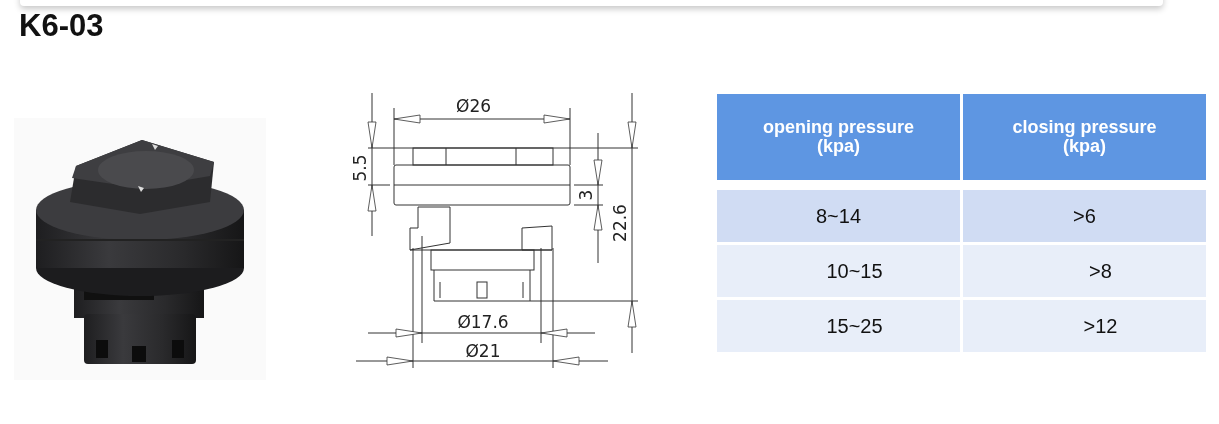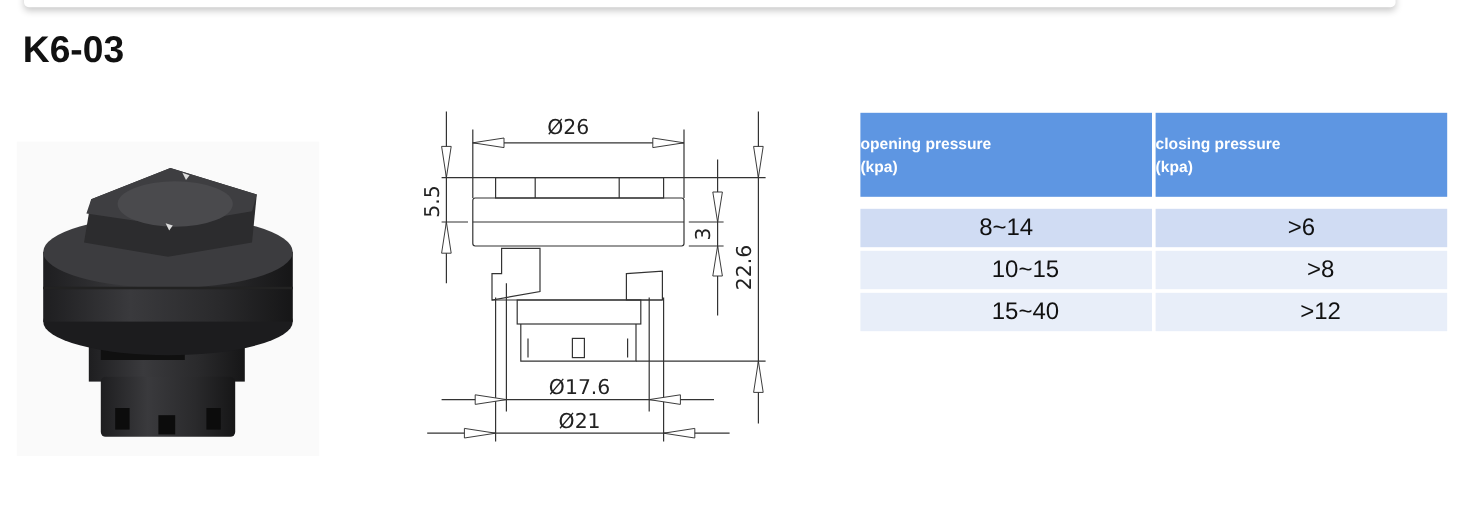--- a/index.html
+++ b/index.html
@@ -1,25 +1,25 @@
 <!DOCTYPE html>
 <html><head>
 <meta charset="utf-8">
 <style>
   html, body { margin:0; padding:0; background:#ffffff; }
   body { width:1219px; height:424px; position:relative; overflow:hidden; font-family:"Liberation Sans", sans-serif; }
   .topbar { position:absolute; left:20px; top:-8px; width:1143px; height:14px; background:#ffffff;
             box-shadow:0 3px 6px rgba(0,0,0,0.22); border-radius:0 0 4px 4px; }
-  .title { position:absolute; left:19px; top:24px; font-size:31px; font-weight:bold; color:#111; letter-spacing:0px; }
+  .title { position:absolute; left:19px; top:8px; font-size:31px; font-weight:bold; color:#111; letter-spacing:0px; }
   .photo { position:absolute; left:14px; top:118px; width:252px; height:262px; background:#fafafa; }
   .drawing { position:absolute; left:338px; top:88px; width:320px; height:290px; }
   table.spec { position:absolute; left:717px; top:94px; border-collapse:separate; border-spacing:3px; margin:-3px; }
-  table.spec th { background:#5e96e2; color:#ffffff; font-size:13px; font-weight:bold; width:243px; height:70px;
-                  text-align:left; line-height:19px; padding:0; }
-  table.spec td { text-align:center; font-size:20px; color:#111; height:32px; padding:0; }
+  table.spec th { background:#5e96e2; color:#ffffff; font-size:18px; font-weight:bold; width:243px; height:86px;
+                  text-align:center; line-height:19px; padding:0; }
+  table.spec td { text-align:center; font-size:20px; color:#111; height:52px; padding:0; }
   tr.gap td { height:4px; background:transparent; }
   tr.odd td { background:#d0dcf3; }
   tr.even td { background:#e8eef9;padding-left:32px; }
 </style>
 </head>
 <body>
 
 <div class="topbar"></div>
 
 <div class="title">K6-03</div>
@@ -139,17 +139,17 @@
       </tr>
     <tr class="odd">
       <td>8~14</td>
       <td>&gt;6</td>
     </tr>
     <tr class="even">
       <td>10~15</td>
       <td>&gt;8</td>
     </tr>
     <tr class="even">
-      <td>15~40</td>
+      <td>15~25</td>
       <td>&gt;12</td>
     </tr>
   </tbody>
 </table>
 
 </body></html>

